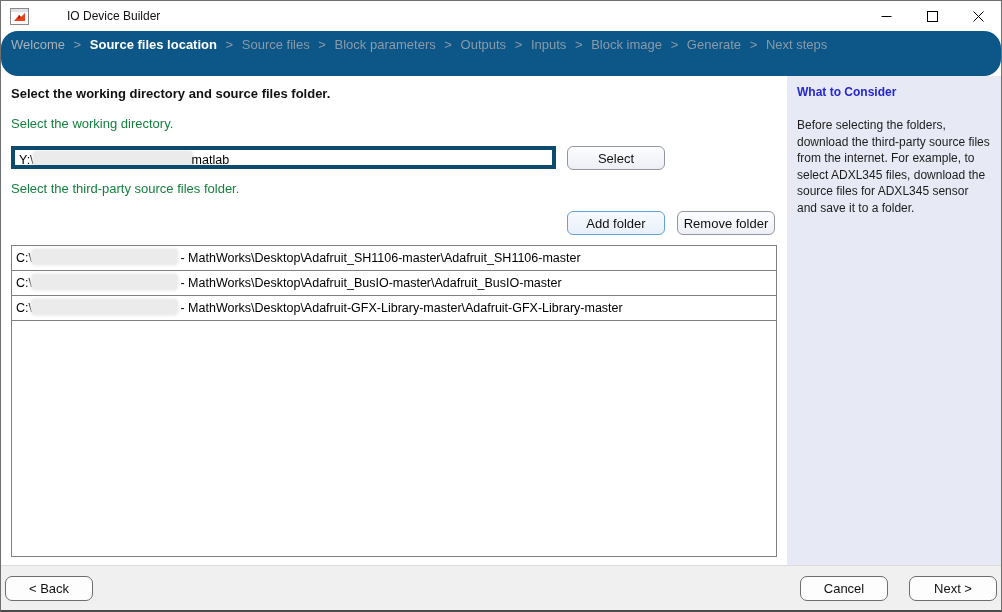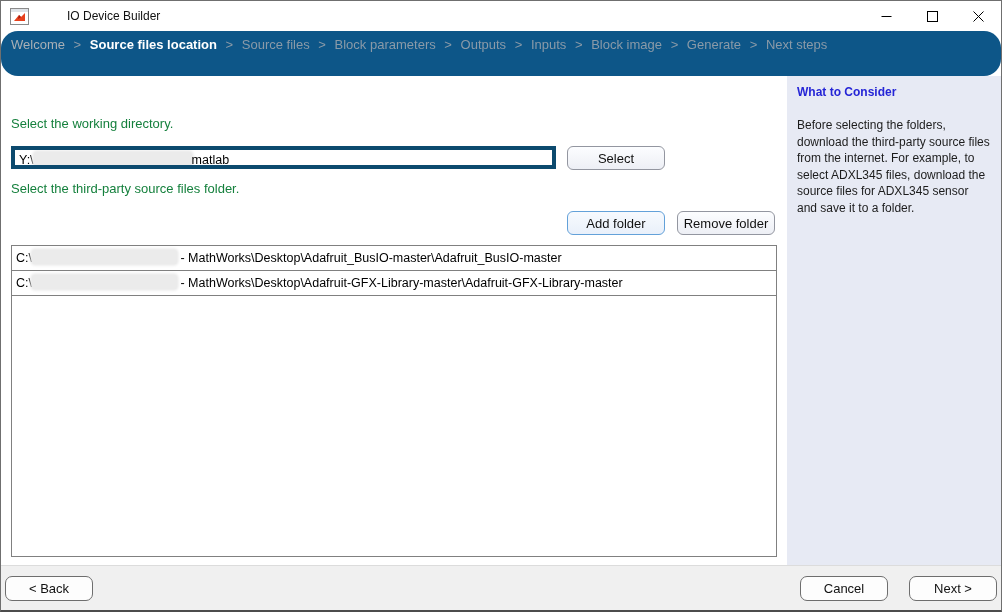--- a/index.html
+++ b/index.html
@@ -143,30 +143,32 @@
     <span class="sep">&gt;</span>
     <span class="crumb">Block image</span>
     <span class="sep">&gt;</span>
     <span class="crumb">Generate</span>
     <span class="sep">&gt;</span>
     <span class="crumb">Next steps</span>
   </div>
 
   <div class="body">
     <div class="main">
+      <div class="heading">Select the working directory and source files folder.</div>
 
       <div class="field-label lbl-workdir">Select the working directory.</div>
       <div class="textbox tb-workdir"><span>Y:\</span><span class="redact w158"></span><span>matlab</span></div>
       <button class="btn btn-select">Select</button>
 
       <div class="field-label lbl-source">Select the third-party source files folder.</div>
       <button class="btn btn-add">Add folder</button>
       <button class="btn btn-remove">Remove folder</button>
 
       <div class="listbox">
+        <div class="list-row"><span>C:\</span><span class="redact w145"></span><span> - MathWorks\Desktop\Adafruit_SH1106-master\Adafruit_SH1106-master</span></div>
         <div class="list-row"><span>C:\</span><span class="redact w145"></span><span> - MathWorks\Desktop\Adafruit_BusIO-master\Adafruit_BusIO-master</span></div>
         <div class="list-row"><span>C:\</span><span class="redact w145"></span><span> - MathWorks\Desktop\Adafruit-GFX-Library-master\Adafruit-GFX-Library-master</span></div>
       </div>
     </div>
 
     <div class="sidebar">
       <div class="sidebar-title">What to Consider</div>
       <div class="sidebar-text">Before selecting the folders, download the third-party source files from the internet. For example, to select ADXL345 files,  download the source files for ADXL345 sensor and save it to a folder.</div>
     </div>
   </div>

